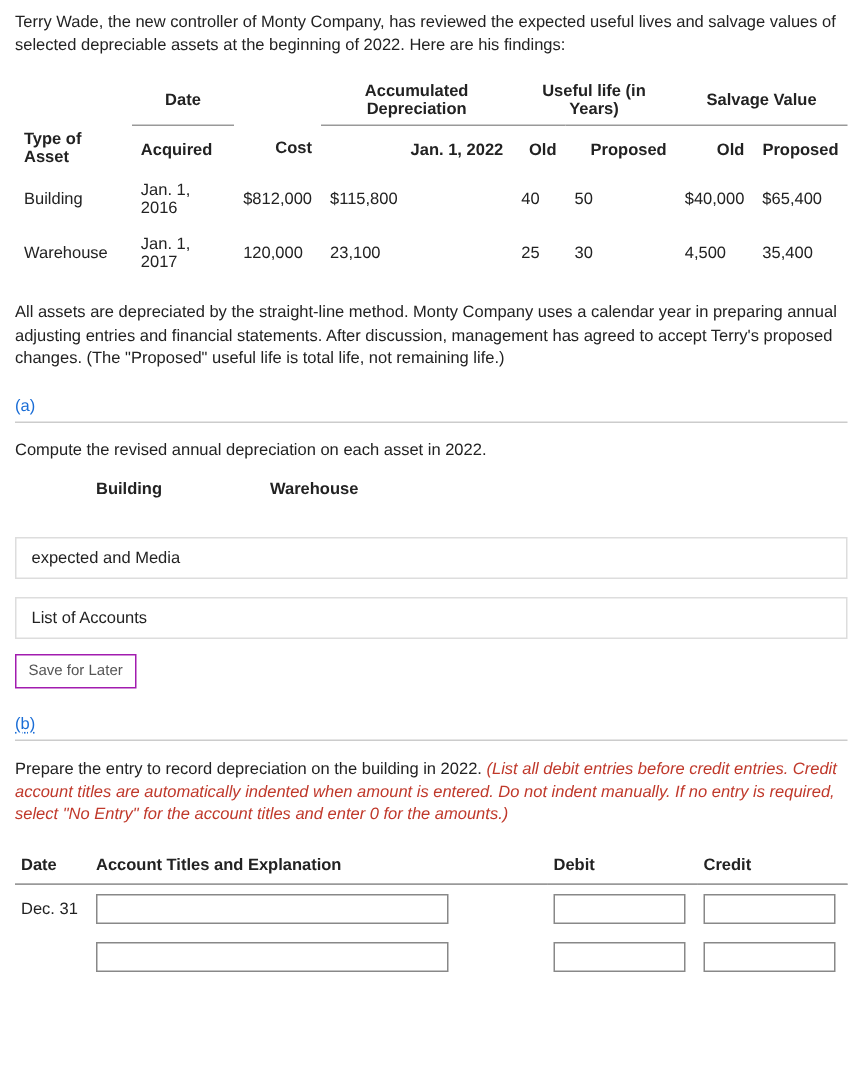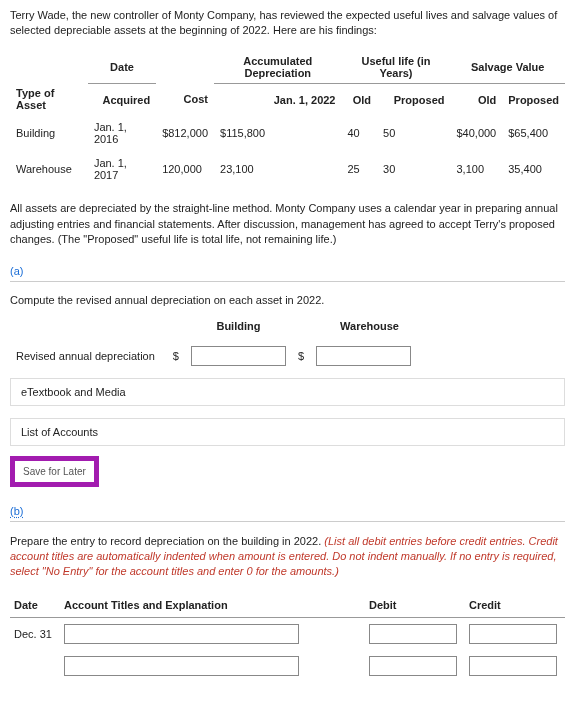--- a/index.html
+++ b/index.html
@@ -12,34 +12,34 @@
     width: 575px;
     background: #fff;
   }
   .intro { line-height: 1.4; margin-bottom: 12px; }
   table.data { border-collapse: collapse; width: 100%; font-size: 11px; }
   table.data th, table.data td { padding: 4px 6px; }
   table.data thead th { font-weight: bold; }
   .toprow th { border-bottom: 1px solid #999; text-align: center; }
   .subrow th { text-align: right; padding-bottom:6px;}
   .subrow th.left { text-align:left; }
-  .subrow th.center{ text-align:right;}
+  .subrow th.center{ text-align:left;}
   table.data tbody td { text-align: left; padding-top:6px; padding-bottom:6px;}
   table.data tbody td.left { text-align: left; }
   .para2 { margin-top: 14px; line-height: 1.4; }
   .part-label { color: #1a6dd6; margin: 18px 0 4px 0; font-size:11px; }
   .part-label.b { text-decoration: underline dotted; }
   hr.sep { border:none; border-top:1px solid #ccc; margin:4px 0 12px 0;}
   .instr { margin: 8px 0 14px 0; }
   table.calc { border-collapse: collapse; }
   table.calc th { font-weight:bold; padding: 0 30px 14px 30px; text-align:center;}
   table.calc td { padding: 0 6px; vertical-align:middle;}
   input.num { width: 95px; height:20px; border:1px solid #888; background:#fff; padding:2px 4px;}
   .bar { border:1px solid #ddd; padding:7px 10px; margin-top:12px; font-size:11px; background:#fff;}
-  .savebtn { display:inline-block; border:5px solid #a21caf; padding:5px 8px; margin-top:10px; font-size:10px; color:#555; cursor:pointer;}
+  .savebtn { display:inline-block; border:1px solid #a21caf; padding:5px 8px; margin-top:10px; font-size:10px; color:#555; cursor:pointer;}
   .part-b-note { margin: 8px 0 14px 0; line-height:1.35;}
   .red-ital { color:#c0392b; font-style:italic;}
   table.je { width:100%; border-collapse:collapse; font-size:11px;}
   table.je thead th { border-bottom:1px solid #999; padding:6px 4px; text-align:left;}
   table.je thead th.c { text-align:left;}
   table.je td { padding:6px 4px; vertical-align:middle;}
   input.acct { width: 235px; height:20px; border:1px solid #888; background:#fff; padding:2px 4px;}
   input.amt { width: 88px; height:20px; border:1px solid #888; background:#fff; padding:2px 4px;}
   .dollar { padding-right:2px; }
 </style>
@@ -82,21 +82,21 @@
       <td>$40,000</td>
       <td>$65,400</td>
     </tr>
     <tr>
       <td class="left">Warehouse</td>
       <td class="left">Jan. 1, 2017</td>
       <td>120,000</td>
       <td>23,100</td>
       <td>25</td>
       <td>30</td>
-      <td>3,100</td>
+      <td>4,500</td>
       <td>35,400</td>
     </tr>
   </tbody>
 </table>
 
 <div class="para2">All assets are depreciated by the straight-line method. Monty Company uses a calendar year in preparing annual adjusting entries and financial statements. After discussion, management has agreed to accept Terry's proposed changes. (The "Proposed" useful life is total life, not remaining life.)</div>
 
 <div class="part-label">(a)</div>
 <hr class="sep">
 
@@ -104,31 +104,24 @@
 
 <table class="calc">
   <tbody>
       <tr>
     <td></td>
         <td></td>
     <th>Building</th>
     <td></td>
     <th>Warehouse</th>
   </tr>
-  <tr>
-    <td style="padding-right:12px;">Revised annual depreciation</td>
-    <td class="dollar">$</td>
-    <td><input class="num" type="text" style=""></td>
-    <td class="dollar">$</td>
-    <td><input class="num" type="text" style=""></td>
-  </tr>
 </tbody>
   </table>
 
-<div class="bar">eTextbook and Media</div>
+<div class="bar">expected and Media</div>
 <div class="bar">List of Accounts</div>
 <span class="savebtn">Save for Later</span>
 
 <div class="part-label b">(b)</div>
 <hr class="sep">
 
 <div class="part-b-note">
   <span>Prepare the entry to record depreciation on the building in 2022. </span><span class="red-ital">(List all debit entries before credit entries. Credit account titles are automatically indented when amount is entered. Do not indent manually. If no entry is required, select "No Entry" for the account titles and enter 0 for the amounts.)</span>
 </div>
 

